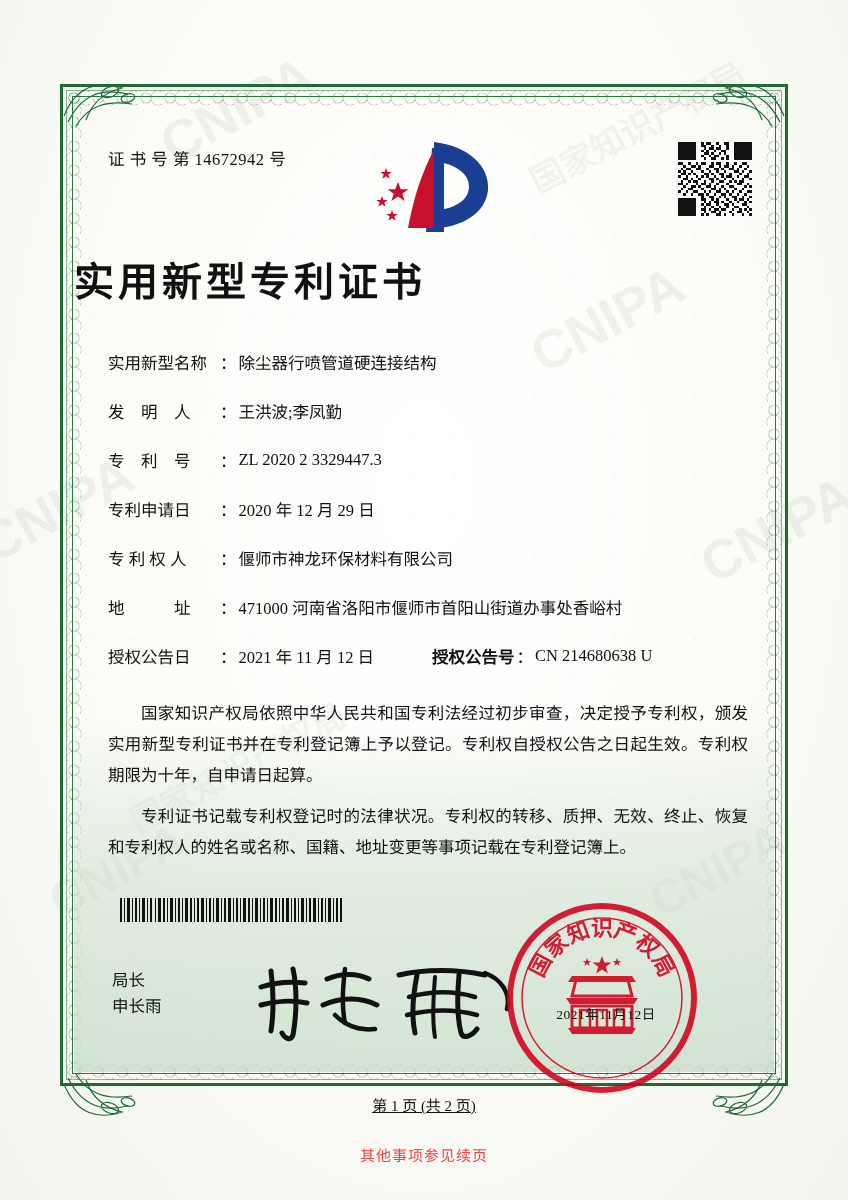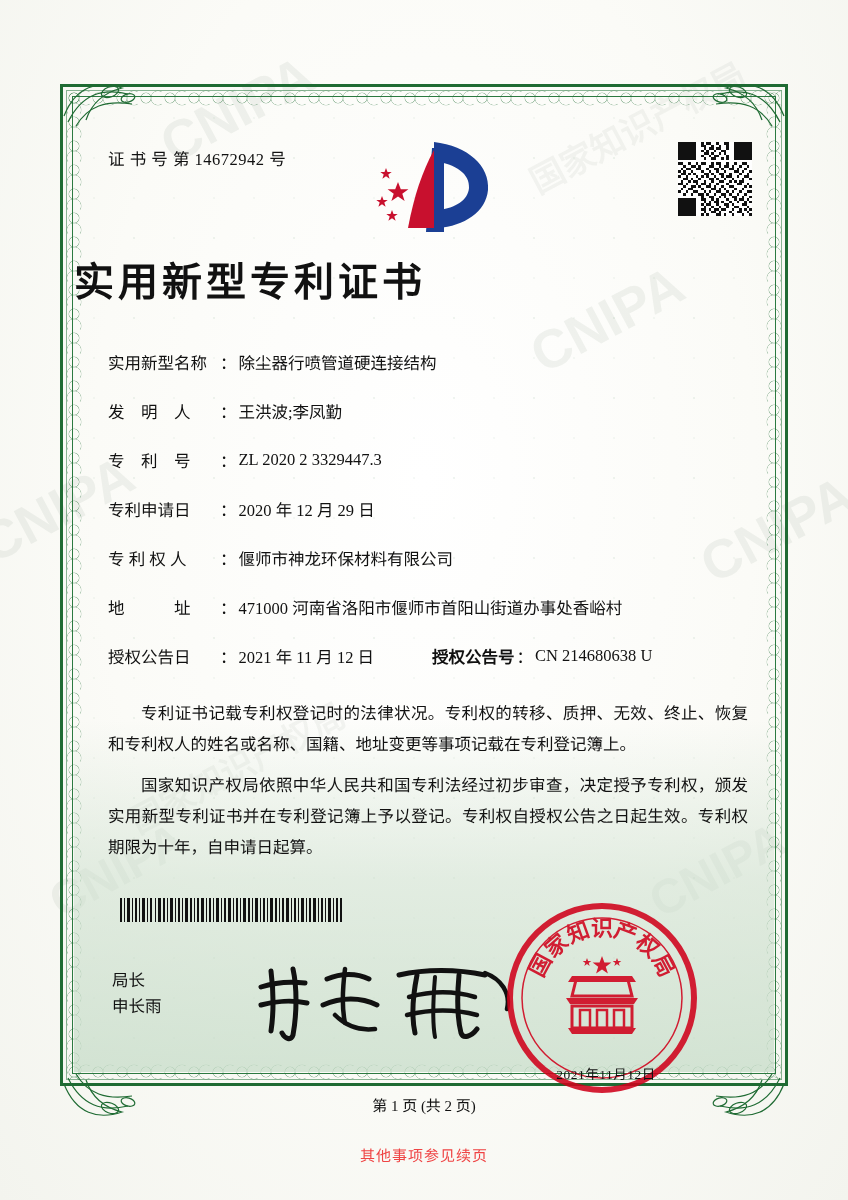--- a/index.html
+++ b/index.html
@@ -246,36 +246,37 @@
   .seal {
     position: absolute;
     left: 428px;
     top: 800px;
     width: 200px;
     height: 200px;
   }
   .seal-date {
     position: absolute;
     left: 452px;
-    top: 965px;
+    top: 905px;
     width: 160px;
     text-align: center;
     font-size: 13.5px;
     color: #111;
     letter-spacing: .5px;
   }
 
   .page-no {
     position: absolute;
     left: 0;
     top: 1094px;
     width: 848px;
     text-align: center;
     font-size: 15px;
     color: #111;
+    text-decoration: underline;
   }
   .footer-note {
     position: absolute;
     left: 0;
     top: 1144px;
     width: 848px;
     text-align: center;
     font-size: 15px;
     color: #ef4444;
     letter-spacing: 1px;
@@ -641,22 +642,22 @@
           <span class="field-colon">：</span>
         <span class="field-value">2021 年 11 月 12 日</span>
         <span class="field-second-label">授权公告号</span>
           <span class="field-colon">：</span>
         <span class="field-value">CN 214680638 U</span>
       </div>
 
     </div>
 
     <div class="paras">
+      <p>国家知识产权局依照中华人民共和国专利法经过初步审查，决定授予专利权，颁发实用新型专利证书并在专利登记簿上予以登记。专利权自授权公告之日起生效。专利权期限为十年，自申请日起算。</p>
       <p>专利证书记载专利权登记时的法律状况。专利权的转移、质押、无效、终止、恢复和专利权人的姓名或名称、国籍、地址变更等事项记载在专利登记簿上。</p>
-      <p>国家知识产权局依照中华人民共和国专利法经过初步审查，决定授予专利权，颁发实用新型专利证书并在专利登记簿上予以登记。专利权自授权公告之日起生效。专利权期限为十年，自申请日起算。</p>
     </div>
 
     <svg class="barcode" viewBox="0 0 222 24" shape-rendering="crispEdges">
       <g fill="#111111">
         <rect x="0" y="0" width="2" height="24"></rect>
           <rect x="4" y="0" width="1" height="24"></rect>
           <rect x="7" y="0" width="3" height="24"></rect>
         <rect x="12" y="0" width="1" height="24"></rect>
           <rect x="15" y="0" width="2" height="24"></rect>
           <rect x="19" y="0" width="1" height="24"></rect>

